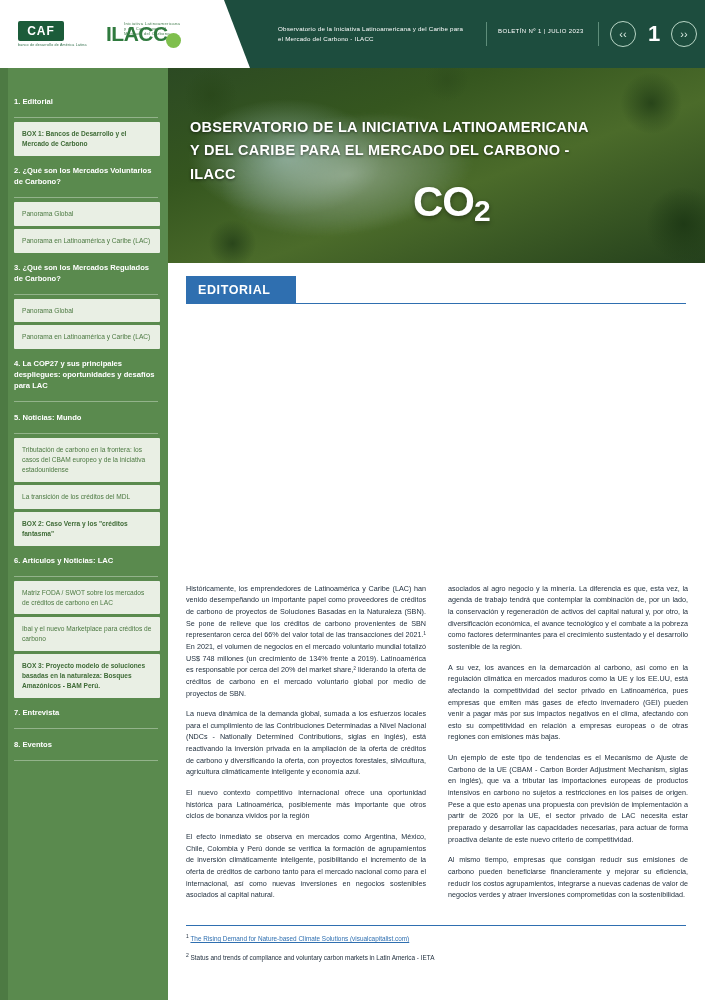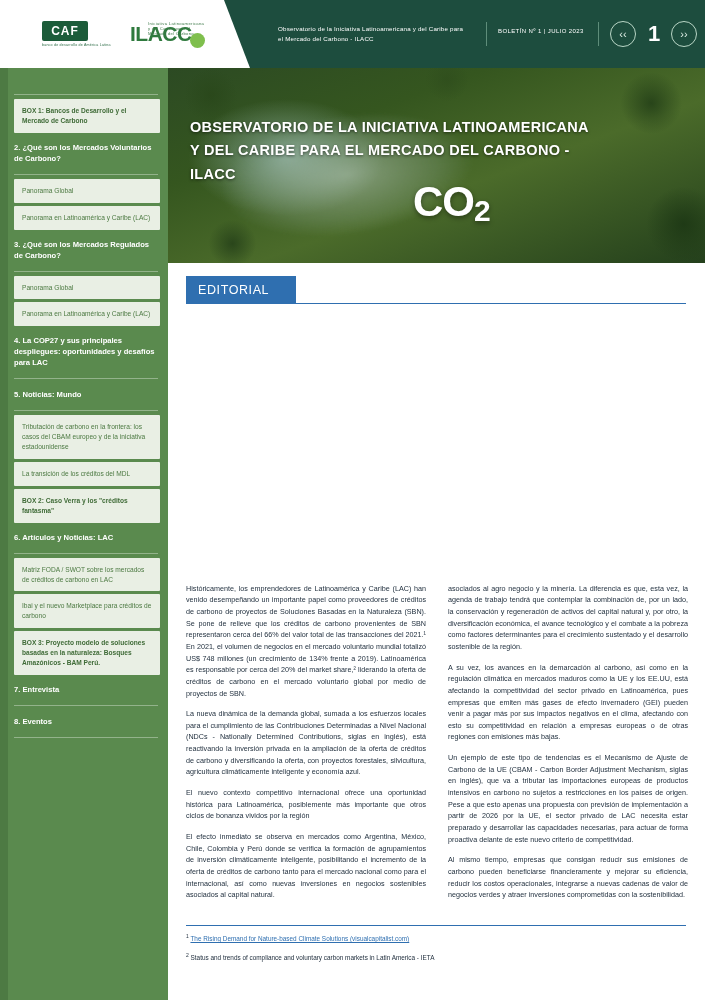--- a/index.html
+++ b/index.html
@@ -10,21 +10,21 @@
     overflow: hidden;
   }
   .page { position: relative; width: 705px; height: 1000px; background: #fff; }
 
   
   .topbar { position: absolute; top: 0; left: 0; width: 705px; height: 68px; background: #ffffff; }
   .topbar-left {
     position: absolute; top: 0; left: 0; width: 250px; height: 68px;
     background: #ffffff; display: flex; align-items: center; gap: 10px; padding-left: 18px;
   }
-  .caf-logo { width: 78px; display: flex; flex-direction: column; align-items: flex-start; margin-left: 24px; }
+  .caf-logo { width: 78px; display: flex; flex-direction: column; align-items: flex-start; }
   .caf-mark {
     width: 46px; height: 20px; background: #1c5c3a; border-radius: 2px;
     display: flex; align-items: center; justify-content: center;
     color: #fff; font-size: 12px; font-weight: bold; letter-spacing: 1px;
   }
   .caf-sub { font-size: 3.6px; color: #2b6b45; line-height: 1.35; margin-top: 2px; letter-spacing: .2px; }
   .ilacc-logo { position: relative; display: flex; align-items: flex-end; }
   .ilacc-word { font-size: 21px; font-weight: bold; color: #2f7a3e; letter-spacing: -0.5px; }
   .ilacc-dot {
     width: 15px; height: 15px; border-radius: 50%; background: #7fbf4d;
@@ -117,21 +117,21 @@
   }
   .side-sub.plain { color: #4d7a43; font-weight: normal; }
   .side-rule { height: 1px; background: rgba(255,255,255,.35); margin: 4px 10px 4px 14px; }
 
   
   .editorial-band {
     position: absolute; top: 276px; left: 186px; width: 110px; height: 28px;
     background: #2f6fb0; display: flex; align-items: center; padding-left: 12px;
   }
   .editorial-band span {
-    color: #fff; font-size: 12.5px; font-weight: normal; letter-spacing: .6px;
+    color: #fff; font-size: 12.5px; font-weight: bold; letter-spacing: .6px;
   }
   .editorial-rule {
     position: absolute; top: 303px; left: 186px; width: 500px; height: 1px; background: #2f6fb0;
   }
 
   
   .cols {
     position: absolute; top: 320px; left: 186px; width: 502px; height: 590px;
     display: flex; gap: 22px; align-items: flex-end;
   }
@@ -173,20 +173,21 @@
       <div class="topbar-divider2"></div>
       <div class="circ c1">‹‹</div>
       <div class="pagenum">1</div>
       <div class="circ c3">››</div>
     </div>
   </div>
 
   <div class="sidebar">
     <div class="side-green-strip"></div>
     <div id="sidebar-items">
+        <div class="side-section">1. Editorial</div>
         <div class="side-rule"></div>
         <div class="side-sub">BOX 1: Bancos de Desarrollo y el Mercado de Carbono</div>
         <div class="side-section">2. ¿Qué son los Mercados Voluntarios de Carbono?</div>
         <div class="side-rule"></div>
         <div class="side-sub plain">Panorama Global</div>
         <div class="side-sub plain">Panorama en Latinoamérica y Caribe (LAC)</div>
         <div class="side-section">3. ¿Qué son los Mercados Regulados de Carbono?</div>
         <div class="side-rule"></div>
         <div class="side-sub plain">Panorama Global</div>
         <div class="side-sub plain">Panorama en Latinoamérica y Caribe (LAC)</div>
@@ -227,21 +228,21 @@
     <div class="col" id="col-left">
         <p>Históricamente, los emprendedores de Latinoamérica y Caribe (LAC) han venido desempeñando un importante papel como proveedores de créditos de carbono de proyectos de Soluciones Basadas en la Naturaleza (SBN). Se pone de relieve que los créditos de carbono provenientes de SBN representaron cerca del 66% del valor total de las transacciones del 2021.¹ En 2021, el volumen de negocios en el mercado voluntario mundial totalizó US$ 748 millones (un crecimiento de 134% frente a 2019). Latinoamérica es responsable por cerca del 20% del market share,² liderando la oferta de créditos de carbono en el mercado voluntario global por medio de proyectos de SBN.</p>
         <p>La nueva dinámica de la demanda global, sumada a los esfuerzos locales para el cumplimiento de las Contribuciones Determinadas a Nivel Nacional (NDCs - Nationally Determined Contributions, siglas en inglés), está reactivando la inversión privada en la ampliación de la oferta de créditos de carbono y diversificando la oferta, con proyectos forestales, silvicultura, agricultura climáticamente inteligente y economía azul.</p>
         <p>El nuevo contexto competitivo internacional ofrece una oportunidad histórica para Latinoamérica, posiblemente más importante que otros ciclos de bonanza vividos por la región</p>
         <p>El efecto inmediato se observa en mercados como Argentina, México, Chile, Colombia y Perú donde se verifica la formación de agrupamientos de inversión climáticamente inteligente, posibilitando el incremento de la oferta de créditos de carbono tanto para el mercado nacional como para el internacional, así como nuevas inversiones en negocios sostenibles asociados al capital natural.</p>
       </div>
     <div class="col" id="col-right">
         <p>asociados al agro negocio y la minería. La diferencia es que, esta vez, la agenda de trabajo tendrá que contemplar la combinación de, por un lado, la conservación y regeneración de activos del capital natural y, por otro, la diversificación económica, el avance tecnológico y el combate a la pobreza como factores determinantes para el crecimiento sustentado y el desarrollo sostenible de la región.</p>
         <p>A su vez, los avances en la demarcación al carbono, así como en la regulación climática en mercados maduros como la UE y los EE.UU, está afectando la competitividad del sector privado en Latinoamérica, pues empresas que emiten más gases de efecto invernadero (GEI) pueden venir a pagar más por sus impactos negativos en el clima, afectando con esto su competitividad en relación a empresas europeas o de otras regiones con emisiones más bajas.</p>
         <p>Un ejemplo de este tipo de tendencias es el Mecanismo de Ajuste de Carbono de la UE (CBAM - Carbon Border Adjustment Mechanism, siglas en inglés), que va a tributar las importaciones europeas de productos intensivos en carbono no sujetos a restricciones en los países de origen. Pese a que esto apenas una propuesta con previsión de implementación a partir de 2026 por la UE, el sector privado de LAC necesita estar preparado y desarrollar las capacidades necesarias, para actuar de forma proactiva delante de este nuevo criterio de competitividad.</p>
-        <p>Al mismo tiempo, empresas que consigan reducir sus emisiones de carbono pueden beneficiarse financieramente y mejorar su eficiencia, reducir los costos operacionales, integrarse a nuevas cadenas de valor de negocios verdes y atraer inversiones comprometidas con la sostenibilidad.</p>
+        <p>Al mismo tiempo, empresas que consigan reducir sus emisiones de carbono pueden beneficiarse financieramente y mejorar su eficiencia, reducir los costos agrupamientos, integrarse a nuevas cadenas de valor de negocios verdes y atraer inversiones comprometidas con la sostenibilidad.</p>
       </div>
   </div>
 
   <div class="fn-rule"></div>
   <div class="footnotes" id="footnotes">
       <p><sup>1</sup> <span class="fn-link">The Rising Demand for Nature-based Climate Solutions (visualcapitalist.com)</span></p>
       <p><sup>2</sup> <span>Status and trends of compliance and voluntary carbon markets in Latin America - IETA</span></p>
     </div>
 
 </div>

